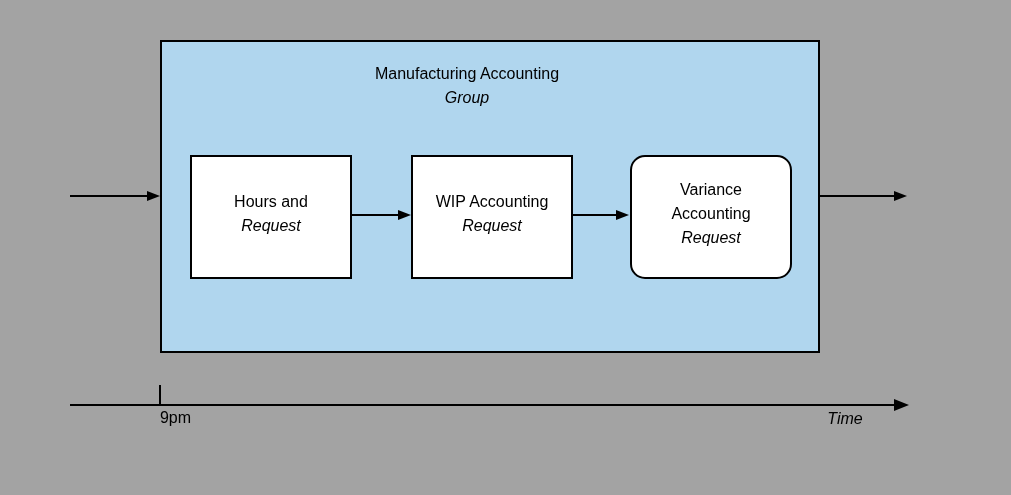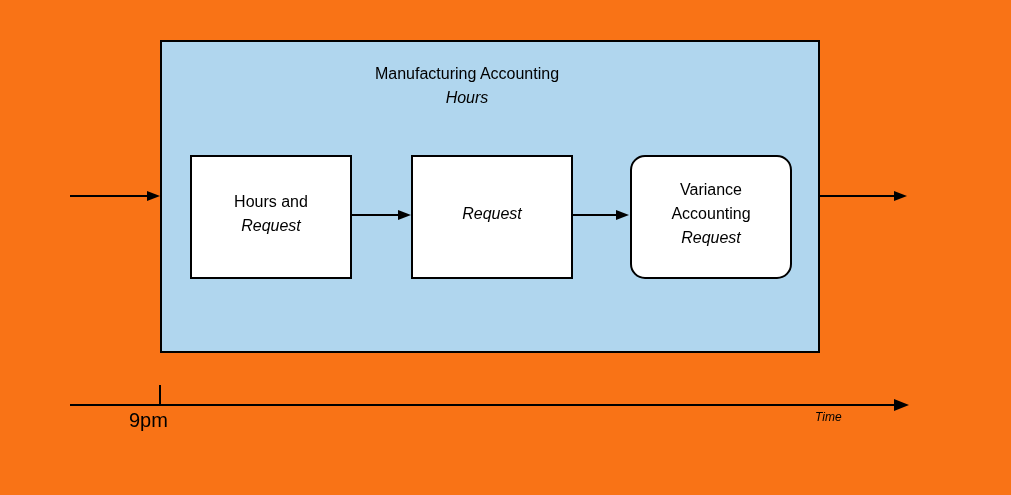--- a/index.html
+++ b/index.html
@@ -6,21 +6,21 @@
     margin: 0;
     padding: 0;
     background: #ffffff;
     font-family: "Liberation Sans", sans-serif;
     color: #000000;
   }
   #canvas {
     position: relative;
     width: 1011px;
     height: 495px;
-    background: #f97316;
+    background: #a3a3a3;
     overflow: hidden;
   }
 
   
   .group-box {
     position: absolute;
     left: 160px;
     top: 40px;
     width: 656px;
     height: 309px;
@@ -87,60 +87,61 @@
     border-bottom-width: 6px;
     border-left-width: 15px;
   }
 
   
   .tick-label {
     position: absolute;
     left: 129px;
     top: 409px;
     width: 62px;
-    text-align: left;
-    font-size: 20px;
+    text-align: right;
+    font-size: 16px;
   }
   .time-label {
     position: absolute;
     left: 815px;
     top: 410px;
     width: 60px;
-    text-align: left;
-    font-size: 12px;
+    text-align: center;
+    font-size: 16px;
     font-style: italic;
   }
 </style>
 </head>
 <body>
 
 <div id="canvas">
 
   <div>
     <div class="line" style="left:70px; top:195px; width:79px;"></div>
     <div class="arrowhead-right" style="left:147px; top:191px;"></div>
   </div>
 
   <div class="group-box" style="background: rgb(176, 214, 238); border-color: rgb(0, 0, 0);"></div>
   <div class="group-title">
     <div>Manufacturing Accounting</div>
-    <div class="subtitle">Hours</div>
+    <div class="subtitle">Group</div>
   </div>
 
   <div class="process-box" id="process-1">
     <span>Hours and</span>
     <span class="request-label">Request</span>
   </div>
 
   <div>
     <div class="line" style="left:352px; top:214px; width:48px;"></div>
     <div class="arrowhead-right" style="left:398px; top:210px;"></div>
   </div>
 
   <div class="process-box" id="process-2">
+    <span>WIP Accounting</span>
     <span class="request-label">Request</span>
   </div>
 
   <div>
     <div class="line" style="left:571px; top:214px; width:47px;"></div>
     <div class="arrowhead-right" style="left:616px; top:210px;"></div>
   </div>
 
   <div class="process-box" id="process-3">
     <span>Variance</span>

